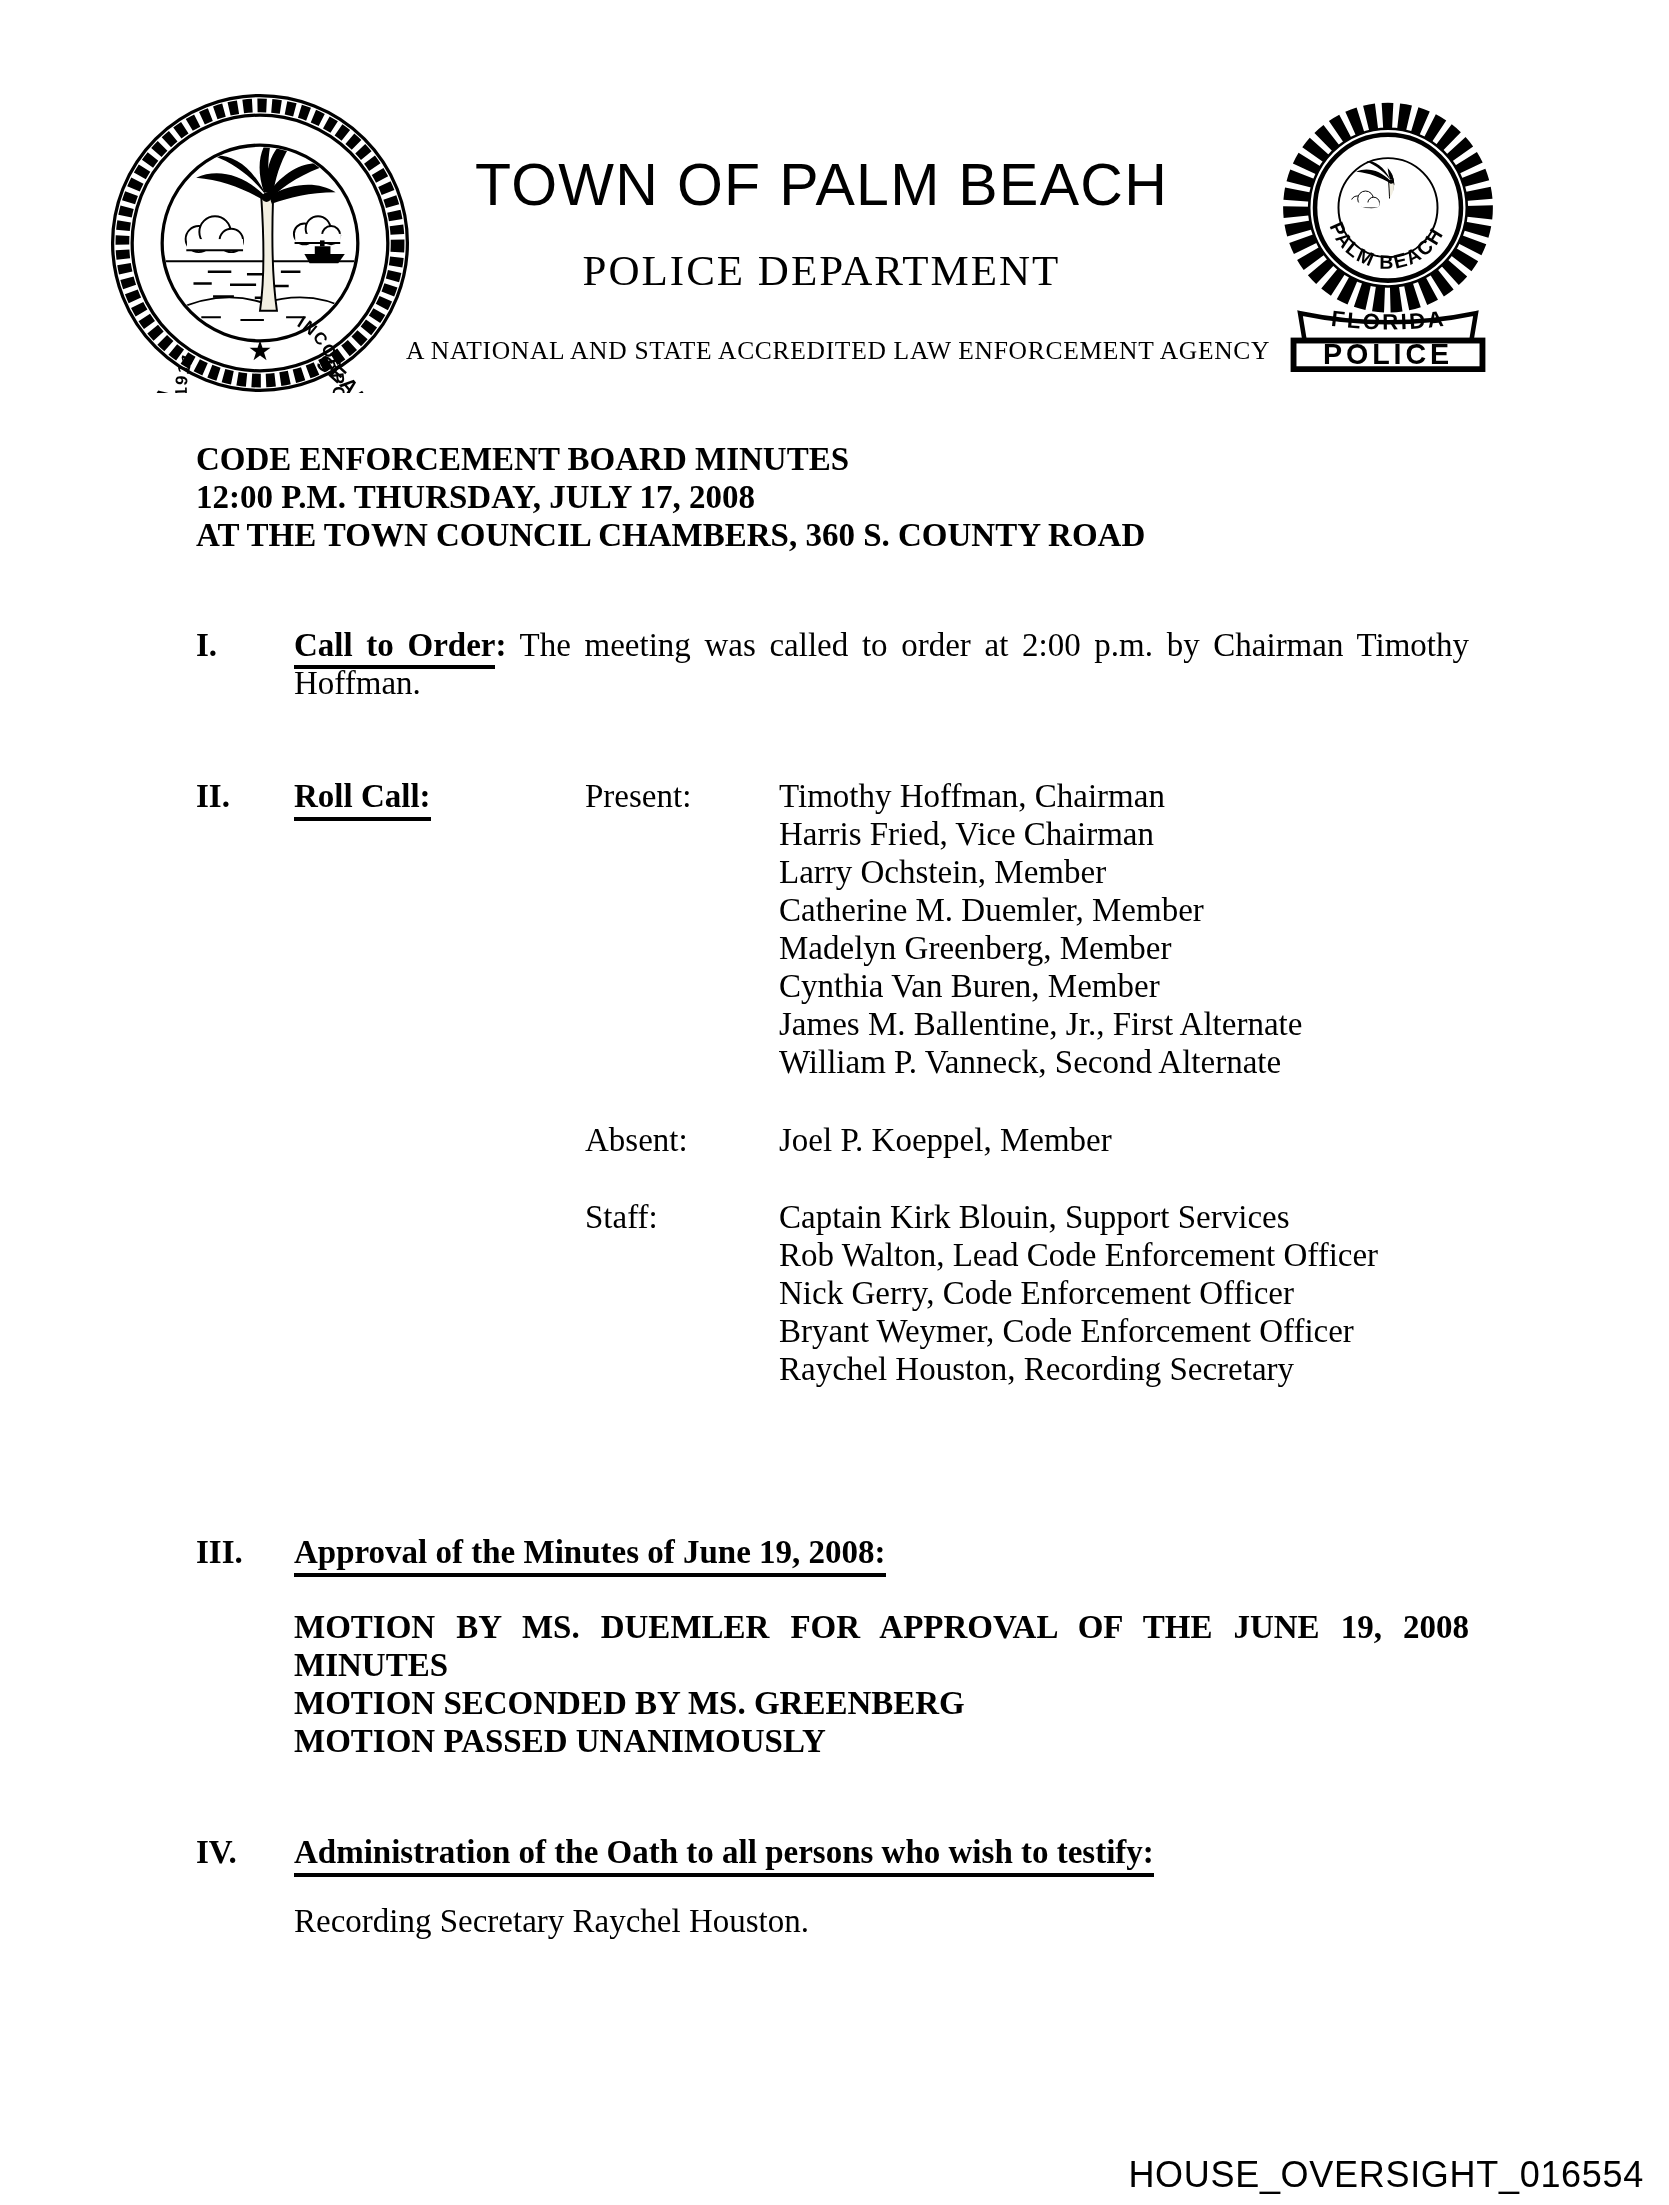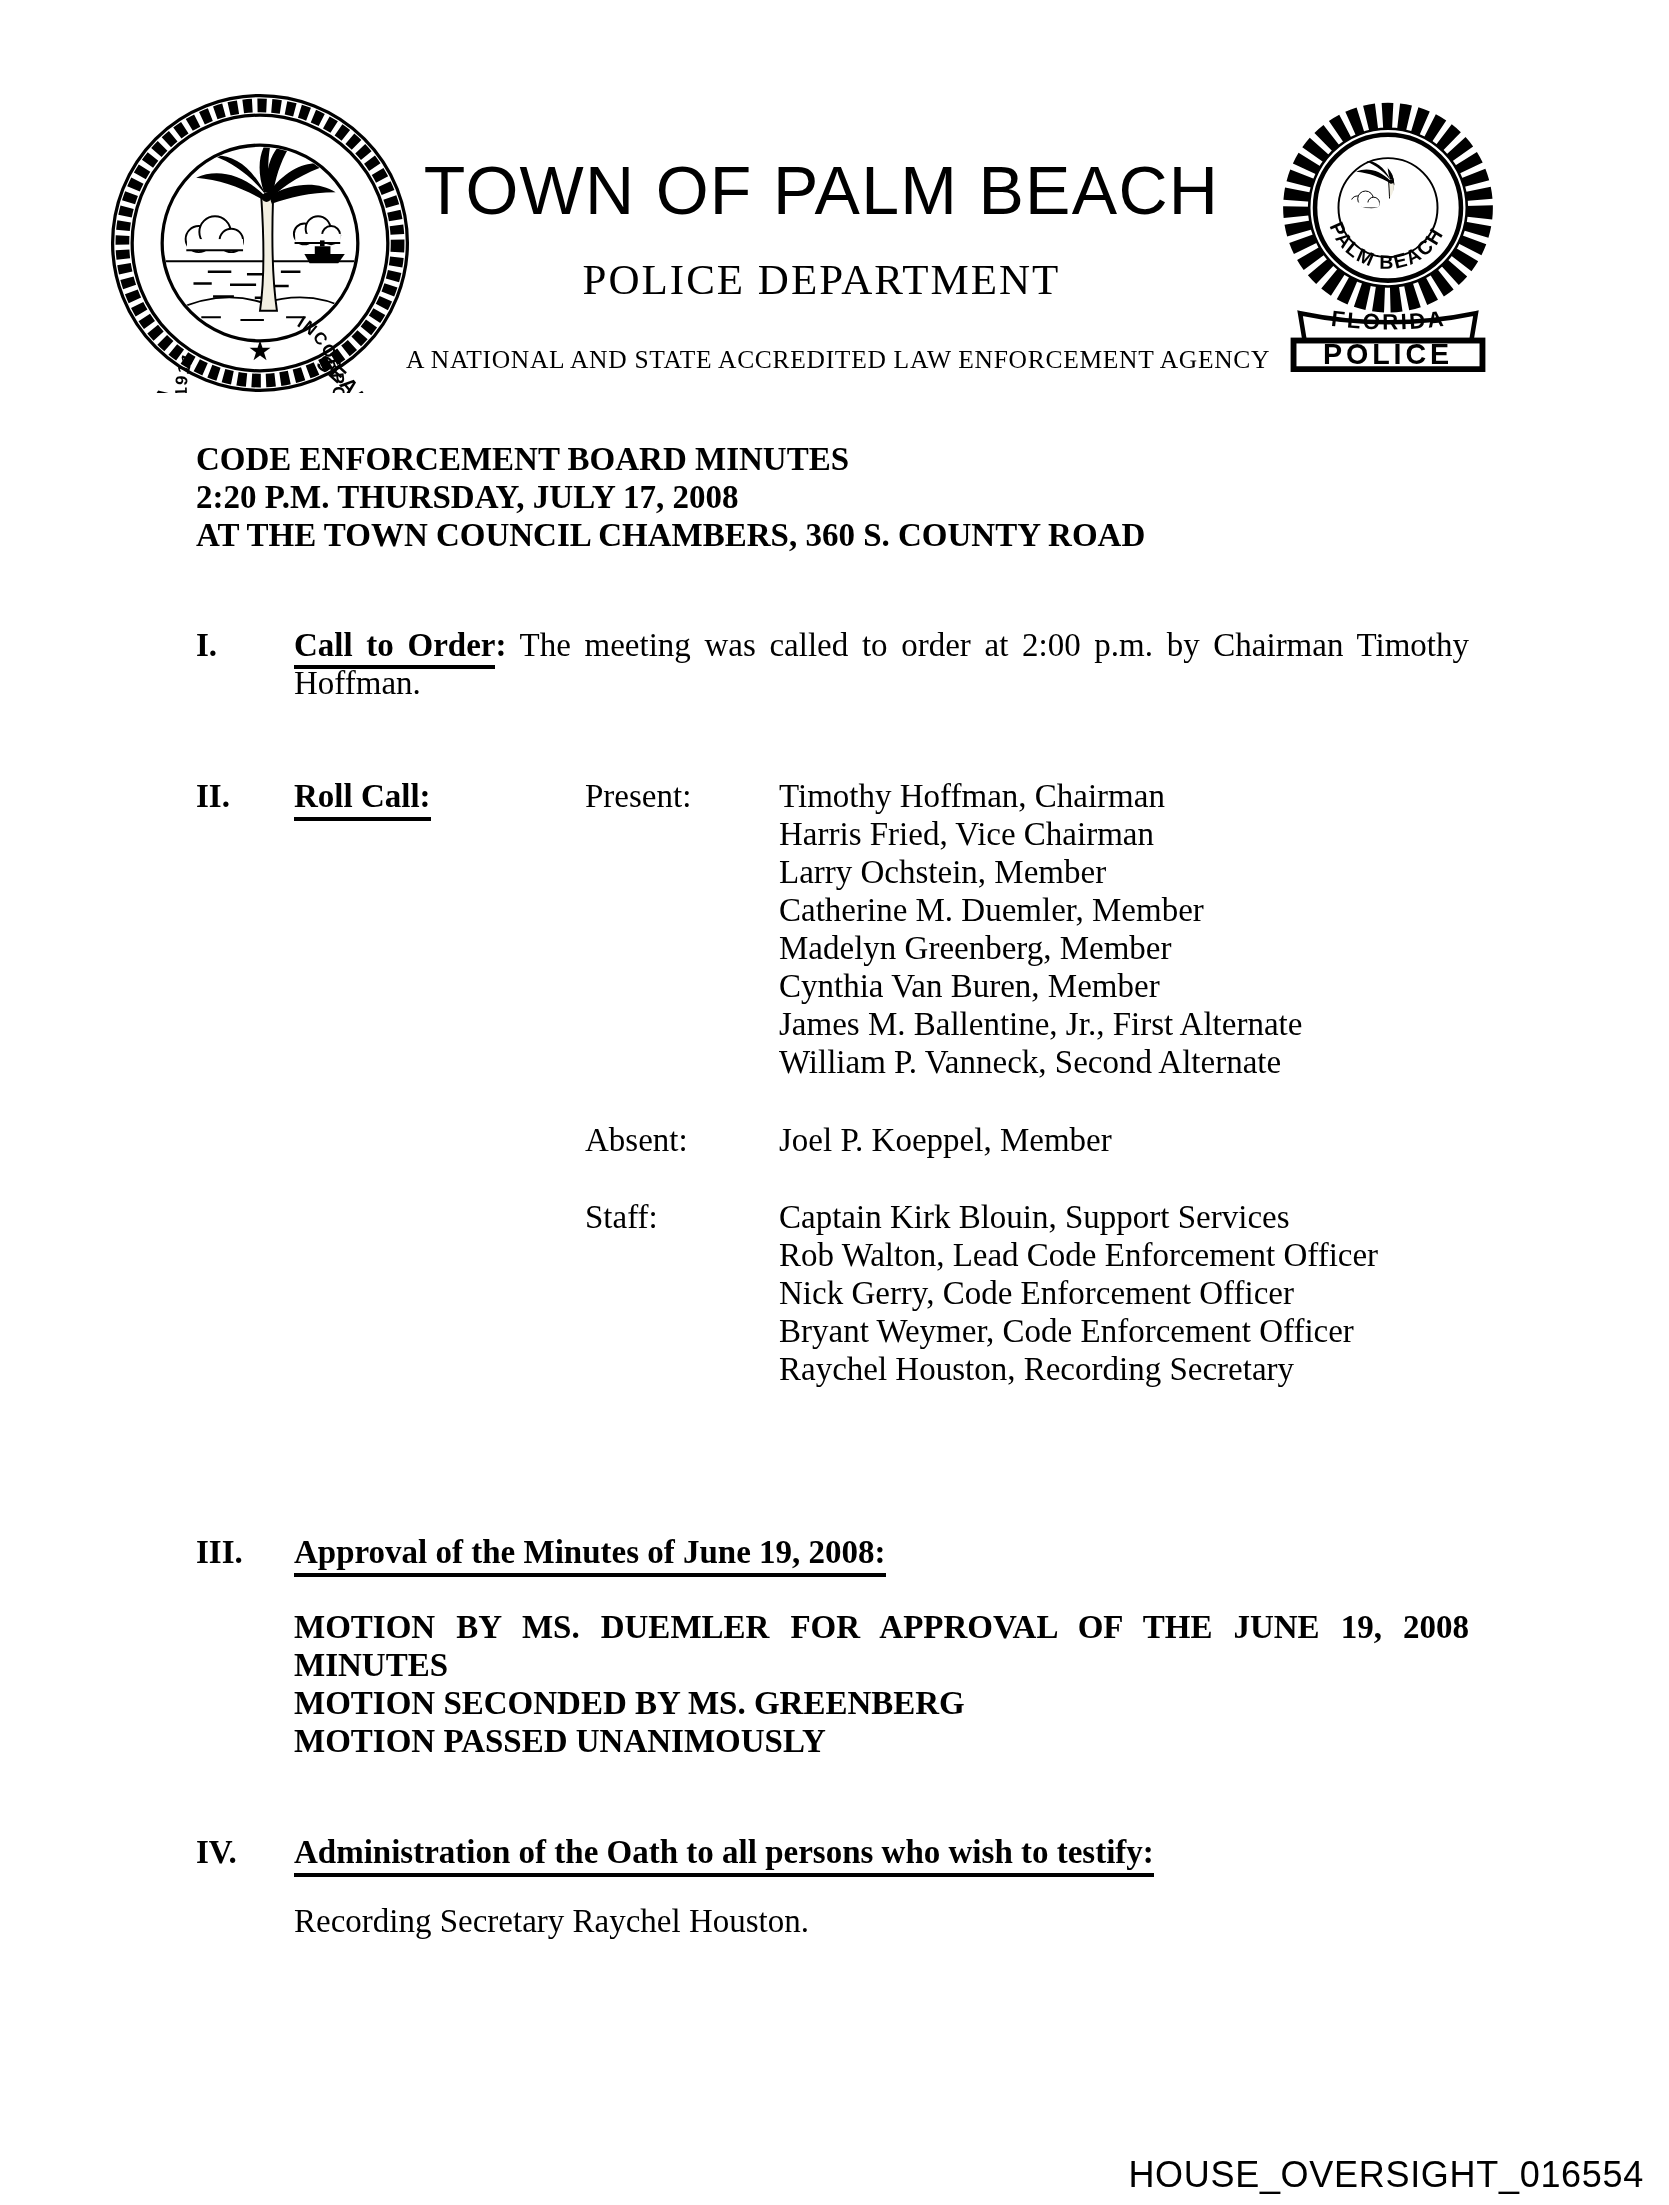--- a/index.html
+++ b/index.html
@@ -15,21 +15,21 @@
   }
 
   
   .seal-wrap  { position:absolute; left:110px; top:93px; width:300px; height:300px; }
   .badge-wrap { position:absolute; left:1274px; top:98px; width:228px; height:274px; }
   .seal-wrap svg, .badge-wrap svg { width:100%; height:100%; display:block; }
 
   .header-center { position:absolute; left:406px; top:156px; width:831px; text-align:center; }
   .org-name {
     font-family:"Liberation Sans", sans-serif;
-    font-size:68px; line-height:1; letter-spacing:1.3px;
+    font-size:59px; line-height:1; letter-spacing:1.3px;
     white-space:nowrap;
   }
   .dept-name {
     font-family:"Liberation Serif", serif;
     font-size:43px; line-height:1; letter-spacing:2px;
     margin-top:34px; white-space:nowrap;
   }
   .accreditation {
     font-family:"Liberation Serif", serif;
     font-size:25.5px; line-height:1; letter-spacing:0.7px;
@@ -175,21 +175,21 @@
         <textPath href="#bRibbon" startOffset="32">FLORIDA</textPath>
       </text>
 
       <rect x="30" y="372" width="290" height="44" fill="#ffffff" stroke="#000" stroke-width="9"></rect>
       <text x="175" y="408" text-anchor="middle" font-size="44" font-weight="bold" font-family="'Liberation Sans',sans-serif" letter-spacing="6" fill="#000">POLICE</text>
     </svg>
   </div>
 
   <div class="title-block">
     <div>CODE ENFORCEMENT BOARD MINUTES</div>
-    <div>2:20 P.M. THURSDAY, JULY 17, 2008</div>
+    <div>12:00 P.M. THURSDAY, JULY 17, 2008</div>
     <div>AT THE TOWN COUNCIL CHAMBERS, 360 S. COUNTY ROAD</div>
   </div>
 
   <div class="sec" style="top:626px">
     <span class="num">I.</span>
     <div class="body-indent">
       <div class="jline"><span class="hd">Call to Order</span><span class="bold">:</span> <span>The meeting was called to order at 2:00 p.m. by Chairman Timothy</span></div>
       <div>Hoffman.</div>
     </div>
   </div>

